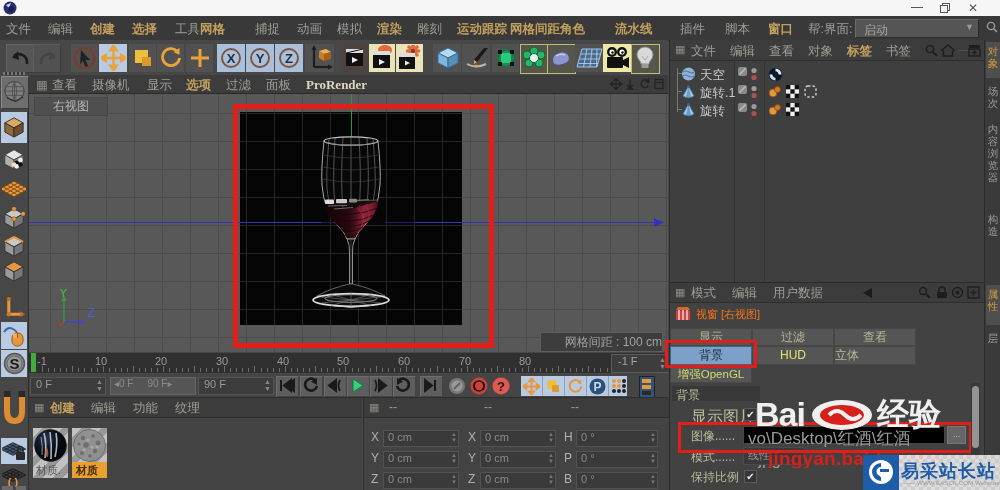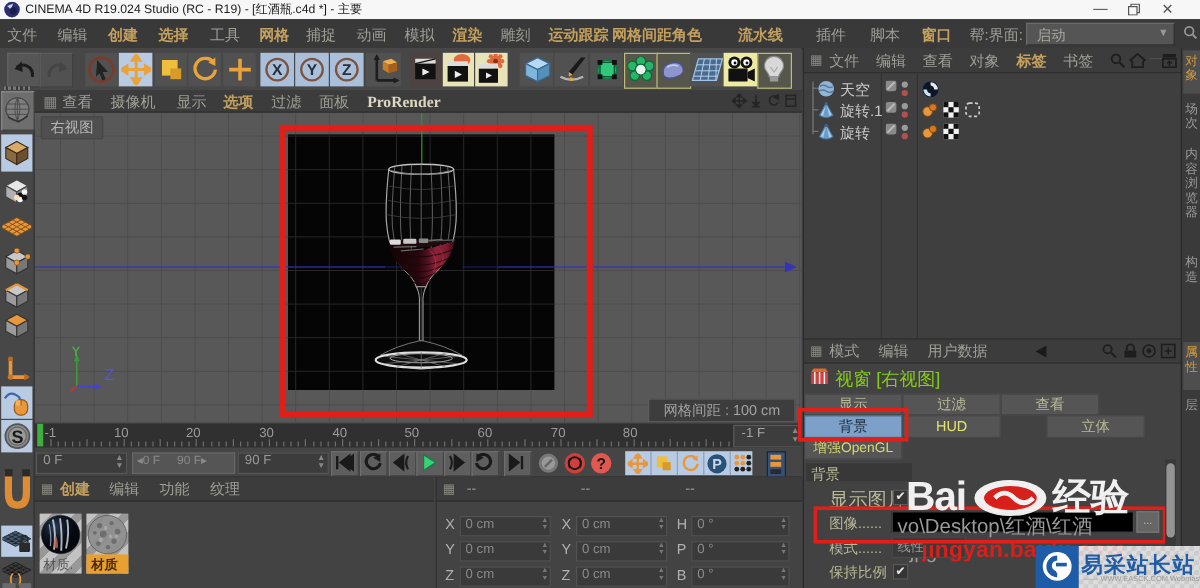--- a/index.html
+++ b/index.html
@@ -11,36 +11,35 @@
 </head>
 <body>
 <div id="root">
 
 <div class="abs" style="left:0;top:0;width:1000px;height:16px;background:#f7f7f7;color:#1a1a1a;font-size:10.2px;">
   <svg class="abs" style="left:3px;top:1px;" width="14" height="14">
         <circle cx="7" cy="7" r="6.5" fill="#2b2d6e"></circle>
         <path d="M3 4 L8 2 L6 7 Z" fill="#cdd3ef"></path>
         <circle cx="8" cy="8" r="3" fill="#1b1d4e"></circle>
       </svg>
-  <span class="abs" style="left:21px;top:1px;">CINEMA 4D R19.024 Studio (RC - R19) - [红酒瓶.c4d *] - 主要</span>
   <span class="abs" style="left:911px;top:0px;color:#444;font-size:12px;">—</span>
   <svg class="abs" style="left:940px;top:3px;" width="10" height="10">
         <rect x="2.5" y="0.5" width="7" height="7" fill="none" stroke="#555" stroke-width="1"></rect>
         <rect x="0.5" y="2.5" width="7" height="7" fill="#f7f7f7" stroke="#555" stroke-width="1"></rect>
       </svg>
   <span class="abs" style="left:968px;top:1px;color:#555;font-size:12px;">✕</span>
 </div>
 
 <div class="abs" style="left:0;top:16px;width:1000px;height:24px;background:#393939;border-bottom:1px solid #2c2c2c;">
   <span class="abs mtx" style="left:6px;top:5px;">文件</span>
   <span class="abs mtx" style="left:48px;top:5px;">编辑</span>
   <span class="abs mhi" style="left:90px;top:5px;">创建</span>
   <span class="abs mhi" style="left:132px;top:5px;">选择</span>
   <span class="abs mtx" style="left:175px;top:5px;">工具</span>
-  <span class="abs mhi" style="left:216px;top:5px;font-family:Liberation Serif, serif;">网格</span>
+  <span class="abs mhi" style="left:200px;top:5px;font-family:Liberation Serif, serif;">网格</span>
   <span class="abs mtx" style="left:255px;top:5px;">捕捉</span>
   <span class="abs mtx" style="left:297px;top:5px;">动画</span>
   <span class="abs mtx" style="left:337px;top:5px;">模拟</span>
   <span class="abs mhi" style="left:377px;top:5px;">渲染</span>
   <span class="abs mtx" style="left:417px;top:5px;">雕刻</span>
   <span class="abs mhi" style="left:457px;top:5px;">运动跟踪</span>
   <span class="abs mhi" style="left:510px;top:5px;">网格间距</span>
   <span class="abs mhi" style="left:560px;top:5px;text-align:right;">角色</span>
   <span class="abs mhi" style="left:615px;top:5px;">流水线</span>
   <span class="abs mtx" style="left:680px;top:5px;">插件</span>
@@ -480,33 +479,33 @@
 
   <path d="M40.5 151 Q 22 155 8 163 L 76 163 Q 62 155 43.5 151 Z" fill="#0a0a0a" stroke="#8a8a8a" stroke-width="0.7"></path>
   <ellipse cx="42" cy="167" rx="38" ry="6.3" fill="#0d0d0d" stroke="#dedede" stroke-width="1.8"></ellipse>
   <ellipse cx="42" cy="165.5" rx="26" ry="3.8" fill="none" stroke="#b0b0b0" stroke-width="0.8"></ellipse>
   <path d="M12 164 L72 170 M72 164 L12 170 M42 160 L42 174 M22 161.5 L62 172.5 M62 161.5 L22 172.5" stroke="#7a7a7a" stroke-width="0.6"></path>
   <path d="M30 173.2 Q 42 175.5 54 173.2" stroke="#ccc" stroke-width="1" fill="none"></path>
 </svg>
 
   <div class="abs" style="left:204px;top:10px;width:251px;height:234px;border:5px solid #e31e18;"></div>
 
-  <span class="abs" style="left:5px;top:3px;color:#b5b5b5;font-size:12px;background:#4f4f4f;padding:0 7px;border:1px solid #474747;">右视图</span>
+  <span class="abs" style="left:5px;top:3px;color:#b5b5b5;font-size:12px;background:#4f4f4f;padding:0 18px;border:1px solid #474747;">右视图</span>
 
   <svg class="abs" style="left:22px;top:195px;" width="70" height="45" viewBox="0 0 70 45">
         <line x1="13" y1="33" x2="13" y2="10" stroke="#3a9a3a" stroke-width="1.4"></line>
         <path d="M13 6 L10.5 12 L15.5 12 Z" fill="#3a9a3a"></path>
         <line x1="13" y1="33" x2="30" y2="33" stroke="#4444cc" stroke-width="1.4"></line>
         <path d="M34 33 L28 30.5 L28 35.5 Z" fill="#4444cc"></path>
         <line x1="13" y1="33" x2="8" y2="37" stroke="#cc3333" stroke-width="1.4"></line>
         <text x="8" y="8" fill="#44bb44" font-size="13" font-family="Liberation Sans">Y</text>
         <text x="36" y="28" fill="#5555dd" font-size="13" font-family="Liberation Sans">Z</text>
       </svg>
 
-  <div class="abs" style="left:511px;top:238px;width:121px;height:18px;background:#3d3d3d;border:1px solid #5e5e5e;color:#a2a2a2;font-size:12px;text-align:center;line-height:18px;">网格间距 : 100 cm</div>
+  <div class="abs" style="left:511px;top:238px;width:121px;height:18px;background:#3d3d3d;border:1px solid #5e5e5e;color:#a2a2a2;font-size:12px;text-align:right;line-height:18px;">网格间距 : 100 cm</div>
 </div>
 
 <div class="abs" id="timeline" style="left:29px;top:353px;width:639px;height:20px;background:#303030;overflow:hidden;">
   <div class="abs" style="left:2px;top:0px;width:5px;height:19px;background:#3fae3f;"></div>
   <span class="abs" style="left:8px;top:2px;color:#9a9a9a;font-size:11px;">-1</span>
       <span class="abs" style="left:66px;top:2px;color:#9a9a9a;font-size:11px;">10</span>
       <span class="abs" style="left:126px;top:2px;color:#9a9a9a;font-size:11px;">20</span>
       <span class="abs" style="left:187px;top:2px;color:#9a9a9a;font-size:11px;">30</span>
       <span class="abs" style="left:248px;top:2px;color:#9a9a9a;font-size:11px;">40</span>
       <span class="abs" style="left:308px;top:2px;color:#9a9a9a;font-size:11px;">50</span>
@@ -938,27 +937,27 @@
   <svg class="abs" style="left:5px;top:23px;" width="16" height="15">
         <rect x="1" y="4" width="14" height="10" fill="#c44"></rect>
         <path d="M1 4 L15 4" stroke="#822" stroke-width="1"></path>
         <g stroke="#f4f4f4" stroke-width="1.2">
           <line x1="4" y1="4" x2="4" y2="14"></line>
           <line x1="8" y1="4" x2="8" y2="14"></line>
           <line x1="12" y1="4" x2="12" y2="14"></line>
         </g>
         <path d="M1 4 L3 1 L13 1 L15 4 Z" fill="#d86a2a"></path>
       </svg>
-  <span class="abs" style="left:26px;top:24px;color:#84cc16;font-size:15px;">视窗 [右视图]</span>
+  <span class="abs" style="left:26px;top:24px;color:#f97316;font-size:11px;">视窗 [右视图]</span>
   <div class="abs" style="left:0px;top:45px;width:80px;height:16px;background:#555;border:1px solid #474747;color:#b9b897;font-size:12px;text-align:center;line-height:16px;">显示</div>
       <div class="abs" style="left:82px;top:45px;width:80px;height:16px;background:#555;border:1px solid #474747;color:#b9b897;font-size:12px;text-align:center;line-height:16px;">过滤</div>
       <div class="abs" style="left:164px;top:45px;width:80px;height:16px;background:#555;border:1px solid #474747;color:#b9b897;font-size:12px;text-align:center;line-height:16px;">查看</div>
   <div class="abs" style="left:0px;top:63px;width:80px;height:17px;background:#7da0c8;border:1px solid #47617e;color:#1e2c3c;font-size:12px;text-align:center;line-height:17px;">背景</div>
   <div class="abs" style="left:82px;top:63px;width:80px;height:17px;background:#555;border:1px solid #474747;color:#b9b897;font-size:12px;text-align:center;line-height:17px;color:#e4e46a;">HUD</div>
-      <div class="abs" style="left:164px;top:63px;width:80px;height:17px;background:#555;border:1px solid #474747;color:#b9b897;font-size:12px;text-align:center;line-height:17px;margin-left:38px;">立体</div>
+      <div class="abs" style="left:164px;top:63px;width:80px;height:17px;background:#555;border:1px solid #474747;color:#b9b897;font-size:12px;text-align:left;line-height:17px;">立体</div>
   <div class="abs" style="left:0px;top:82px;width:80px;height:16px;background:#555;border:1px solid #474747;color:#b9b897;font-size:12px;text-align:center;line-height:16px;color:#d8d874;font-size:11.5px;">增强OpenGL</div>
 
   <div class="abs" style="left:2px;top:103px;width:88px;height:15px;background:#383838;"></div>
   <span class="abs" style="left:6px;top:104px;color:#b9b897;font-size:12px;">背景</span>
   <span class="abs" style="left:21px;top:124px;color:#b9b897;font-size:16px;">显示图片</span>
       <span class="abs" style="left:74px;top:125px;width:11px;height:11px;background:#353535;border:1px solid #5a5a5a;color:#e8e8e8;font-size:10px;line-height:11px;text-align:center;">✔</span>
   <span class="abs" style="left:21px;top:145px;color:#b9b897;font-size:12px;">图像......</span>
   <div class="abs" style="left:73px;top:143px;width:200px;height:16px;background:#000000;border:1px solid #494949;color:#9a9a9a;font-size:17px;"><span style="margin-left:4px;">vo\Desktop\红酒\红酒 1.jpg</span></div>
   <div class="abs" style="left:277px;top:143px;width:17px;height:16px;background:#666;border:1px solid #777;color:#bbb;font-size:9px;text-align:center;line-height:14px;">...</div>
   <span class="abs" style="left:21px;top:166px;color:#b9b897;font-size:12px;">模式......</span>

